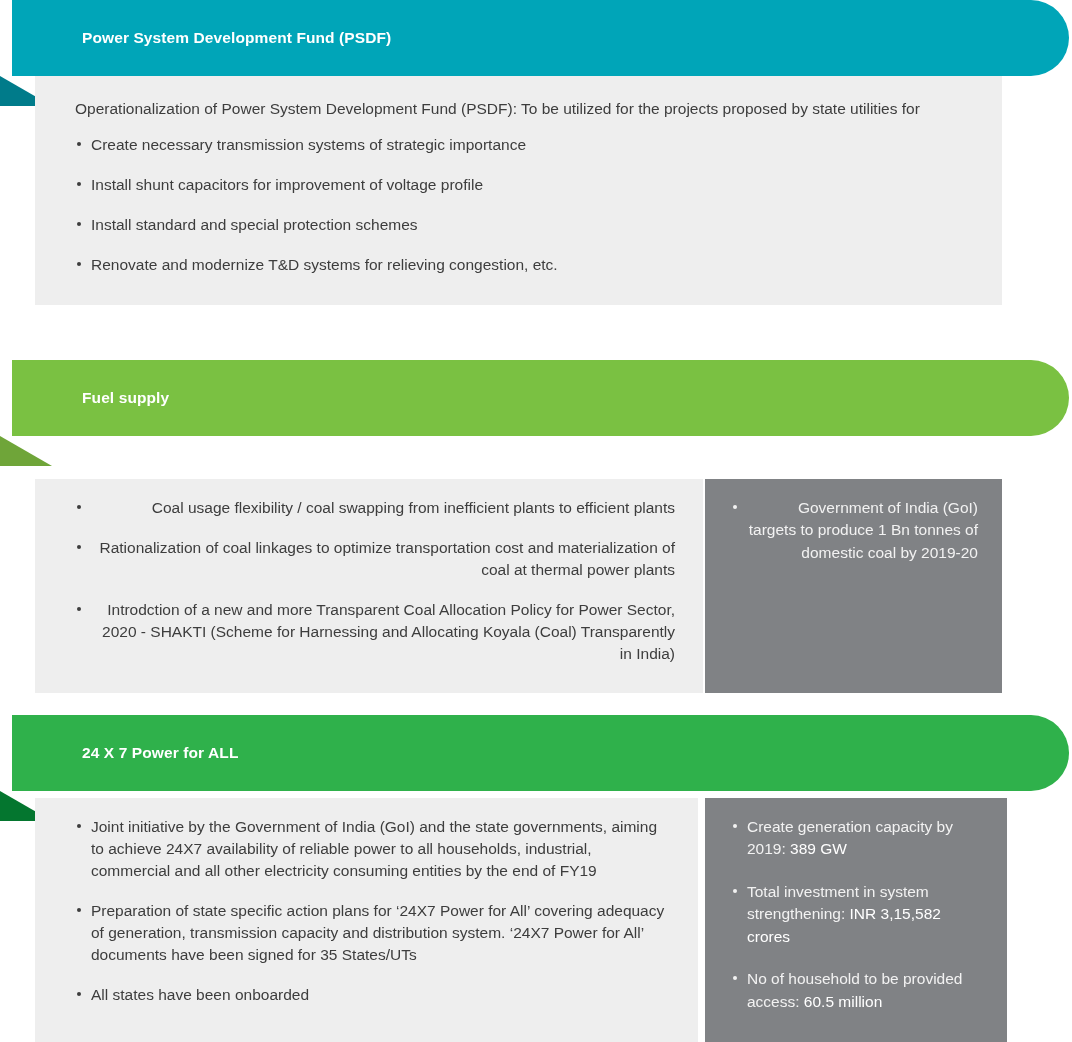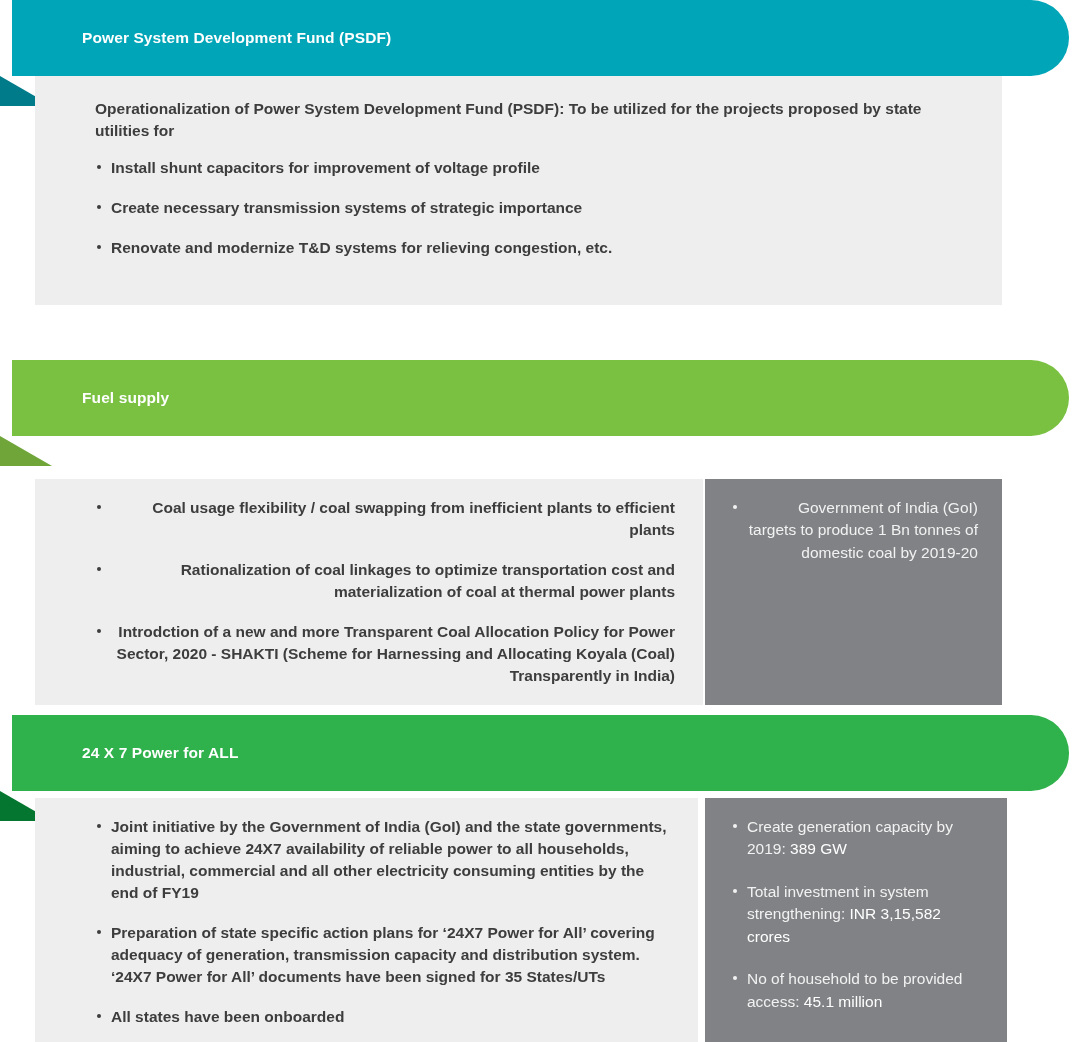--- a/index.html
+++ b/index.html
@@ -59,22 +59,21 @@
   .content {
     position: absolute;
     left: 35px;
     top: 76px;
     display: flex;
     align-items: stretch;
   }
   .panel-main {
     background: #eeeeee;
     box-sizing: border-box;
-    padding: 18px 28px 18px 60px;
-    font-weight: bold;
+    padding: 18px 28px 18px 40px;
   }
   .panel-side {
     background: #808285;
     box-sizing: border-box;
     padding: 18px 24px 18px 26px;
     margin-left: 2px;
   }
 
   
   .lead {
@@ -142,22 +141,23 @@
 
 <div class="section" id="section-psdf">
   <div class="banner" style="background: rgb(0, 165, 184);">
     <div class="banner-title">Power System Development Fund (PSDF)</div>
   </div>
   <div class="fold" style="border-left-color: rgb(0, 123, 138);"></div>
   <div class="content">
     <div class="panel-main">
       <p class="lead">Operationalization of Power System Development Fund (PSDF):  To be utilized for the projects proposed by state utilities for</p>
       <ul class="bullets">
+        <li>Create necessary transmission systems of strategic importance</li>
         <li>Install shunt capacitors for improvement of voltage profile</li>
-        <li>Create necessary transmission systems of strategic importance</li>
+        <li>Install standard and special protection schemes</li>
         <li>Renovate and modernize T&amp;D systems for relieving congestion, etc.</li>
       </ul>
     </div>
   </div>
 </div>
 
 <div class="section" id="section-fuel">
   <div class="banner" style="background: rgb(122, 193, 66);">
     <div class="banner-title">Fuel supply</div>
   </div>
@@ -195,18 +195,18 @@
     </div>
     <div class="panel-side">
       <ul class="bullets">
         <li>
           <span>Create generation capacity by 2019: </span><b>389 GW</b>
         </li>
         <li>
           <span>Total investment in system strengthening: </span><b>INR 3,15,582 crores</b>
         </li>
         <li>
-          <span>No of household to be provided access: </span><b>45.1 million</b>
+          <span>No of household to be provided access: </span><b>60.5 million</b>
         </li>
       </ul>
     </div>
   </div>
 </div>
 
 </body></html>

